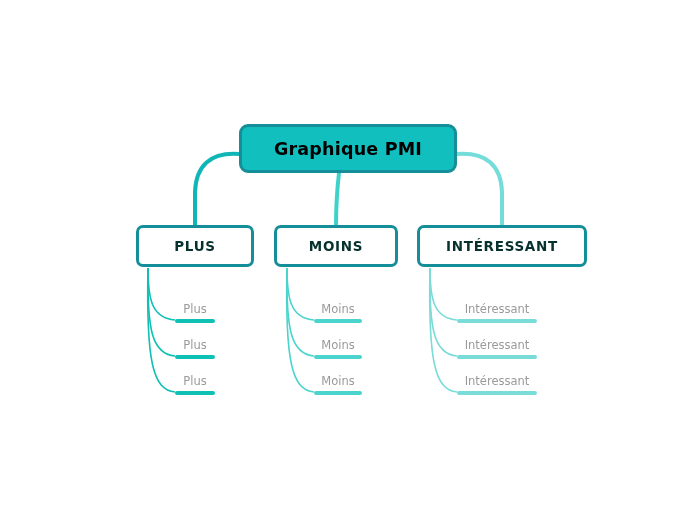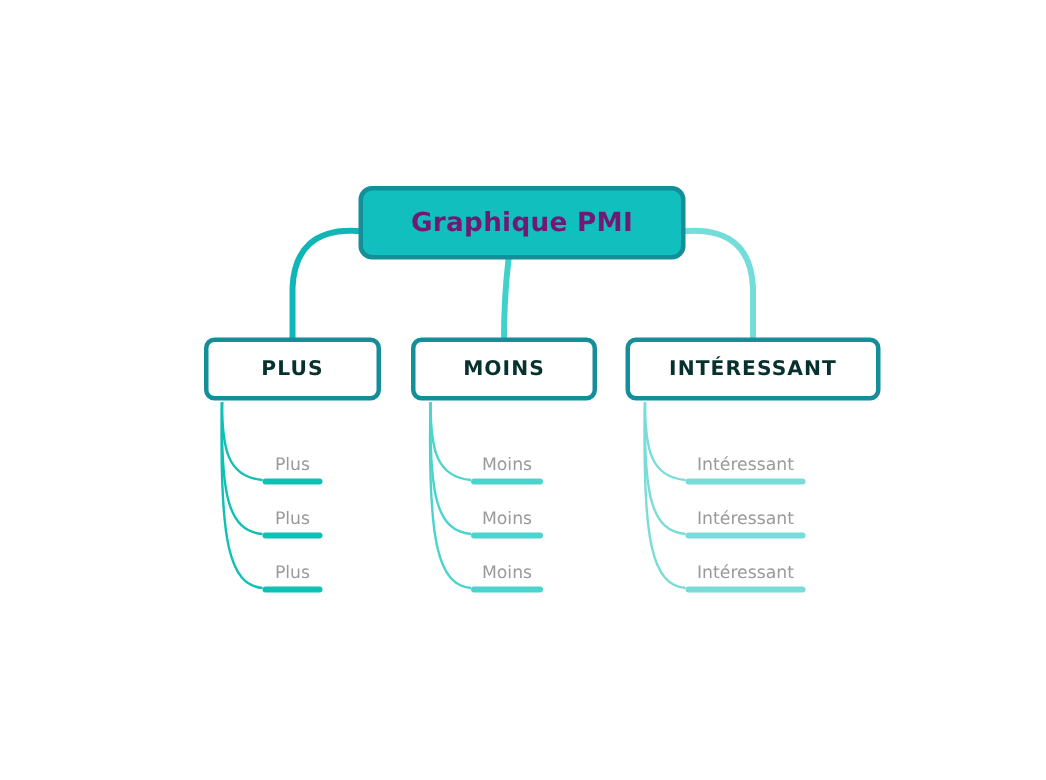--- a/index.html
+++ b/index.html
@@ -45,21 +45,21 @@
     border: 3px solid #148f99;
     border-radius: 9px;
     display: flex;
     align-items: center;
     justify-content: center;
     z-index: 3;
   }
   .root-label {
     font-size: 17.5px;
     font-weight: bold;
-    color: #701a75;
+    color: #000000;
     letter-spacing: 0.2px;
     white-space: nowrap;
   }
 
   
   .branch-node {
     position: absolute;
     box-sizing: border-box;
     background: #ffffff;
     border: 3px solid #148f99;

